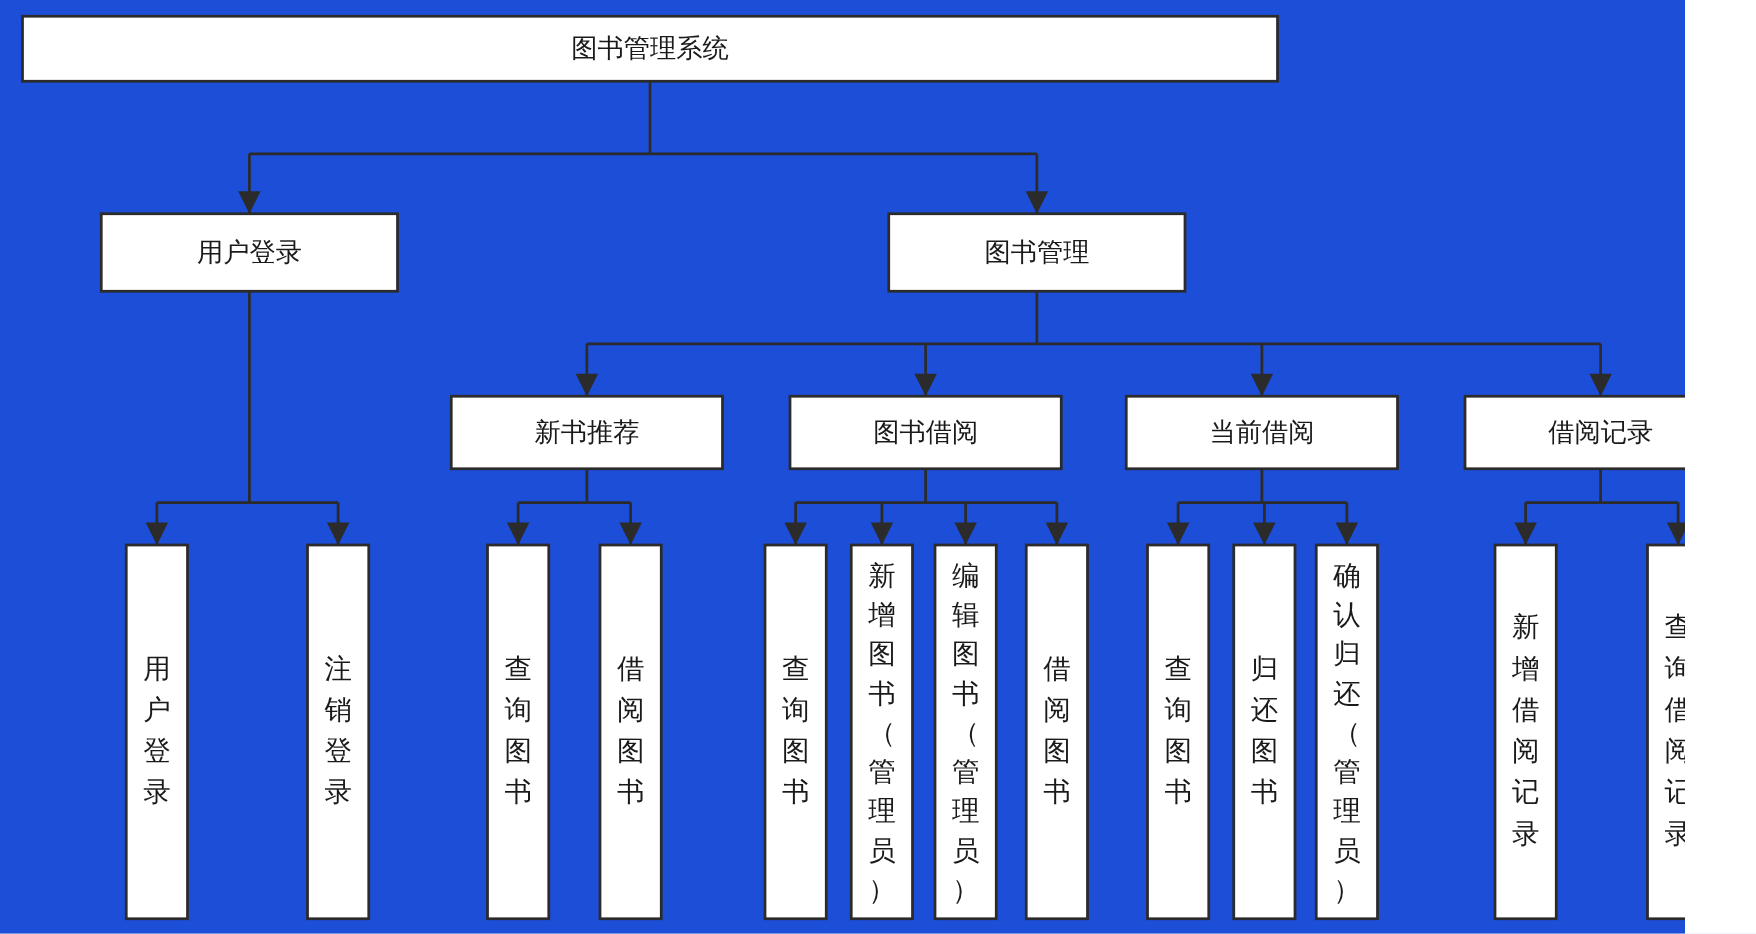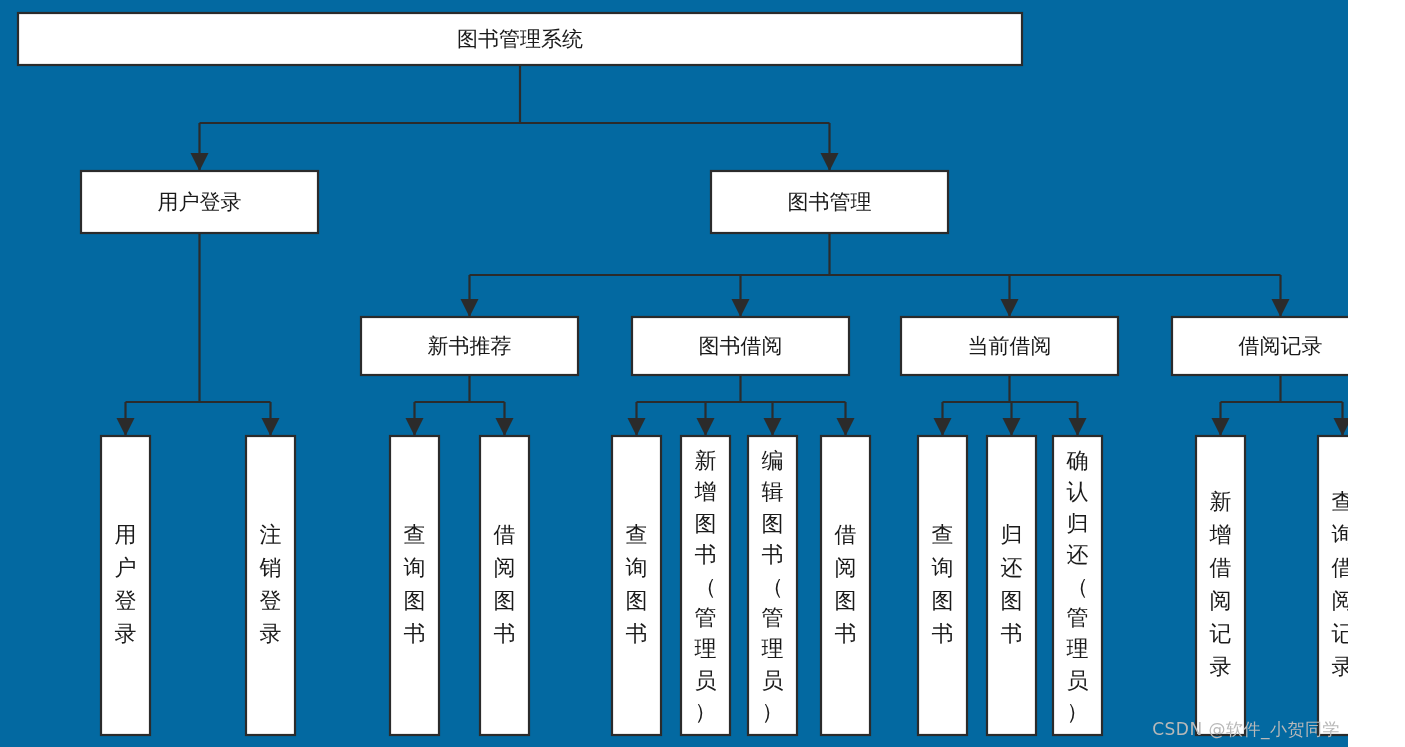--- a/index.html
+++ b/index.html
@@ -7,21 +7,21 @@
     padding: 0;
     background: #ffffff;
   }
   body {
     font-family: "DejaVu Sans", "Liberation Sans", sans-serif;
   }
   #diagram-root {
     position: relative;
     width: 1348px;
     height: 747px;
-    background: #0369a1;
+    background: #1d4ed8;
     overflow: hidden;
   }
   svg#chart-svg {
     position: absolute;
     top: 0;
     left: 0;
     width: 1405px;
     height: 747px;
     display: block;
   }
@@ -213,14 +213,13 @@
         <g>
           <rect x="1196" y="436" width="49" height="299" class="node-box"></rect>
           <text x="1220.5" class="node-label-v" font-size="22"><tspan x="1220.5" y="503" dominant-baseline="middle">新</tspan><tspan x="1220.5" y="536" dominant-baseline="middle">增</tspan><tspan x="1220.5" y="569" dominant-baseline="middle">借</tspan><tspan x="1220.5" y="602" dominant-baseline="middle">阅</tspan><tspan x="1220.5" y="635" dominant-baseline="middle">记</tspan><tspan x="1220.5" y="668" dominant-baseline="middle">录</tspan></text>
         </g>
         <g>
           <rect x="1318" y="436" width="49" height="299" class="node-box"></rect>
           <text x="1342.5" class="node-label-v" font-size="22"><tspan x="1342.5" y="503" dominant-baseline="middle">查</tspan><tspan x="1342.5" y="536" dominant-baseline="middle">询</tspan><tspan x="1342.5" y="569" dominant-baseline="middle">借</tspan><tspan x="1342.5" y="602" dominant-baseline="middle">阅</tspan><tspan x="1342.5" y="635" dominant-baseline="middle">记</tspan><tspan x="1342.5" y="668" dominant-baseline="middle">录</tspan></text>
         </g>
       </g>
   </svg>
-  <div class="watermark">CSDN @软件_小贺同学</div>
 </div>
 
 </body></html>

